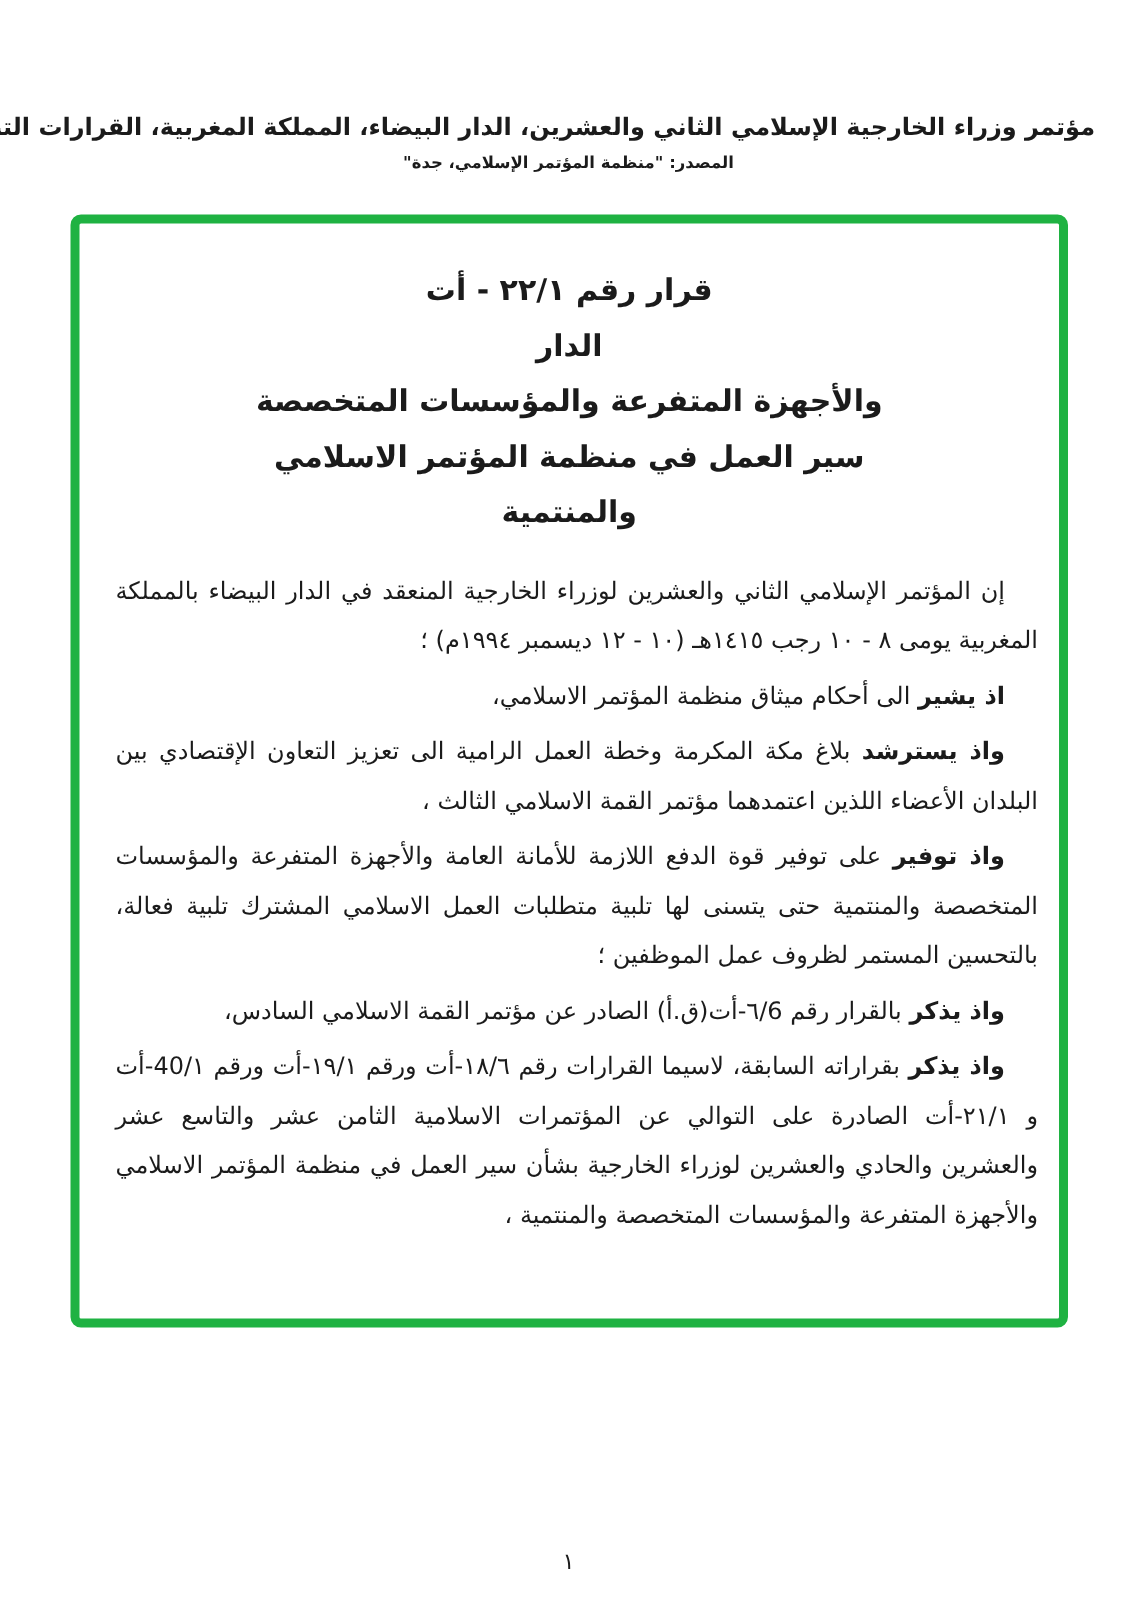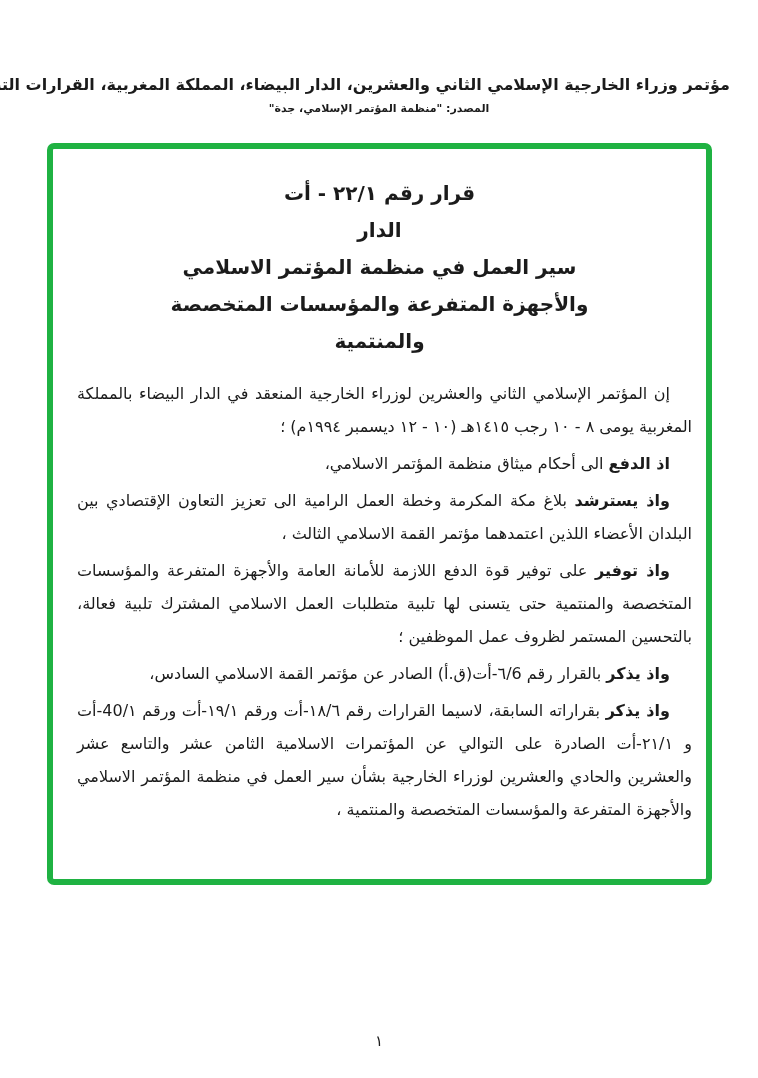--- a/index.html
+++ b/index.html
@@ -67,28 +67,28 @@
   <div class="header">
     <div class="h1">مؤتمر وزراء الخارجية الإسلامي الثاني والعشرين، الدار البيضاء، المملكة المغربية، القرارات التنظيمية، القرار الرقم ٢٢/١-أت</div>
     <div class="h2">المصدر:  "منظمة المؤتمر الإسلامي، جدة"</div>
   </div>
 
   <div class="frame">
 
     <div class="title-block">
       <div>قرار رقم ٢٢/١ - أت</div>
       <div>الدار</div>
+      <div>والأجهزة المتفرعة والمؤسسات المتخصصة</div>
       <div>سير العمل في منظمة المؤتمر الاسلامي</div>
-      <div>والأجهزة المتفرعة والمؤسسات المتخصصة</div>
       <div>والمنتمية</div>
     </div>
 
     <div class="body-text">
       <p class="para"><b></b><span>إن المؤتمر الإسلامي الثاني والعشرين لوزراء الخارجية المنعقد في الدار البيضاء بالمملكة المغربية يومى ٨ - ١٠ رجب ١٤١٥هـ (١٠ - ١٢ ديسمبر ١٩٩٤م) ؛</span><b></b><span></span></p>
-      <p class="para"><b>اذ الدفع</b><span> الى أحكام ميثاق منظمة المؤتمر الاسلامي،</span><b></b><span></span></p>
+      <p class="para"><b>اذ يشير</b><span> الى أحكام ميثاق منظمة المؤتمر الاسلامي،</span><b></b><span></span></p>
       <p class="para"><b>واذ يسترشد</b><span> بلاغ مكة المكرمة وخطة العمل الرامية الى تعزيز التعاون الإقتصادي بين البلدان الأعضاء اللذين اعتمدهما مؤتمر القمة الاسلامي الثالث ،</span><b></b><span></span></p>
       <p class="para"><b>واذ توفير</b><span> على توفير قوة الدفع اللازمة للأمانة العامة والأجهزة المتفرعة والمؤسسات المتخصصة والمنتمية حتى يتسنى لها تلبية متطلبات العمل الاسلامي المشترك تلبية فعالة، بالتحسين المستمر لظروف عمل الموظفين ؛</span><b></b><span></span></p>
       <p class="para"><b>واذ يذكر</b><span> بالقرار رقم ٦/6-أت(ق.أ) الصادر عن مؤتمر القمة الاسلامي السادس،</span><b></b><span></span></p>
       <p class="para"><b>واذ يذكر</b><span> بقراراته السابقة، لاسيما القرارات رقم ١٨/٦-أت ورقم ١٩/١-أت ورقم 40/١-أت و ٢١/١-أت الصادرة على التوالي عن المؤتمرات الاسلامية الثامن عشر والتاسع عشر والعشرين والحادي والعشرين لوزراء الخارجية بشأن سير العمل في منظمة المؤتمر الاسلامي والأجهزة المتفرعة والمؤسسات المتخصصة والمنتمية ،</span><b></b><span></span></p>
     </div>
 
   </div>
 
   <div class="pageno">١</div>
 

